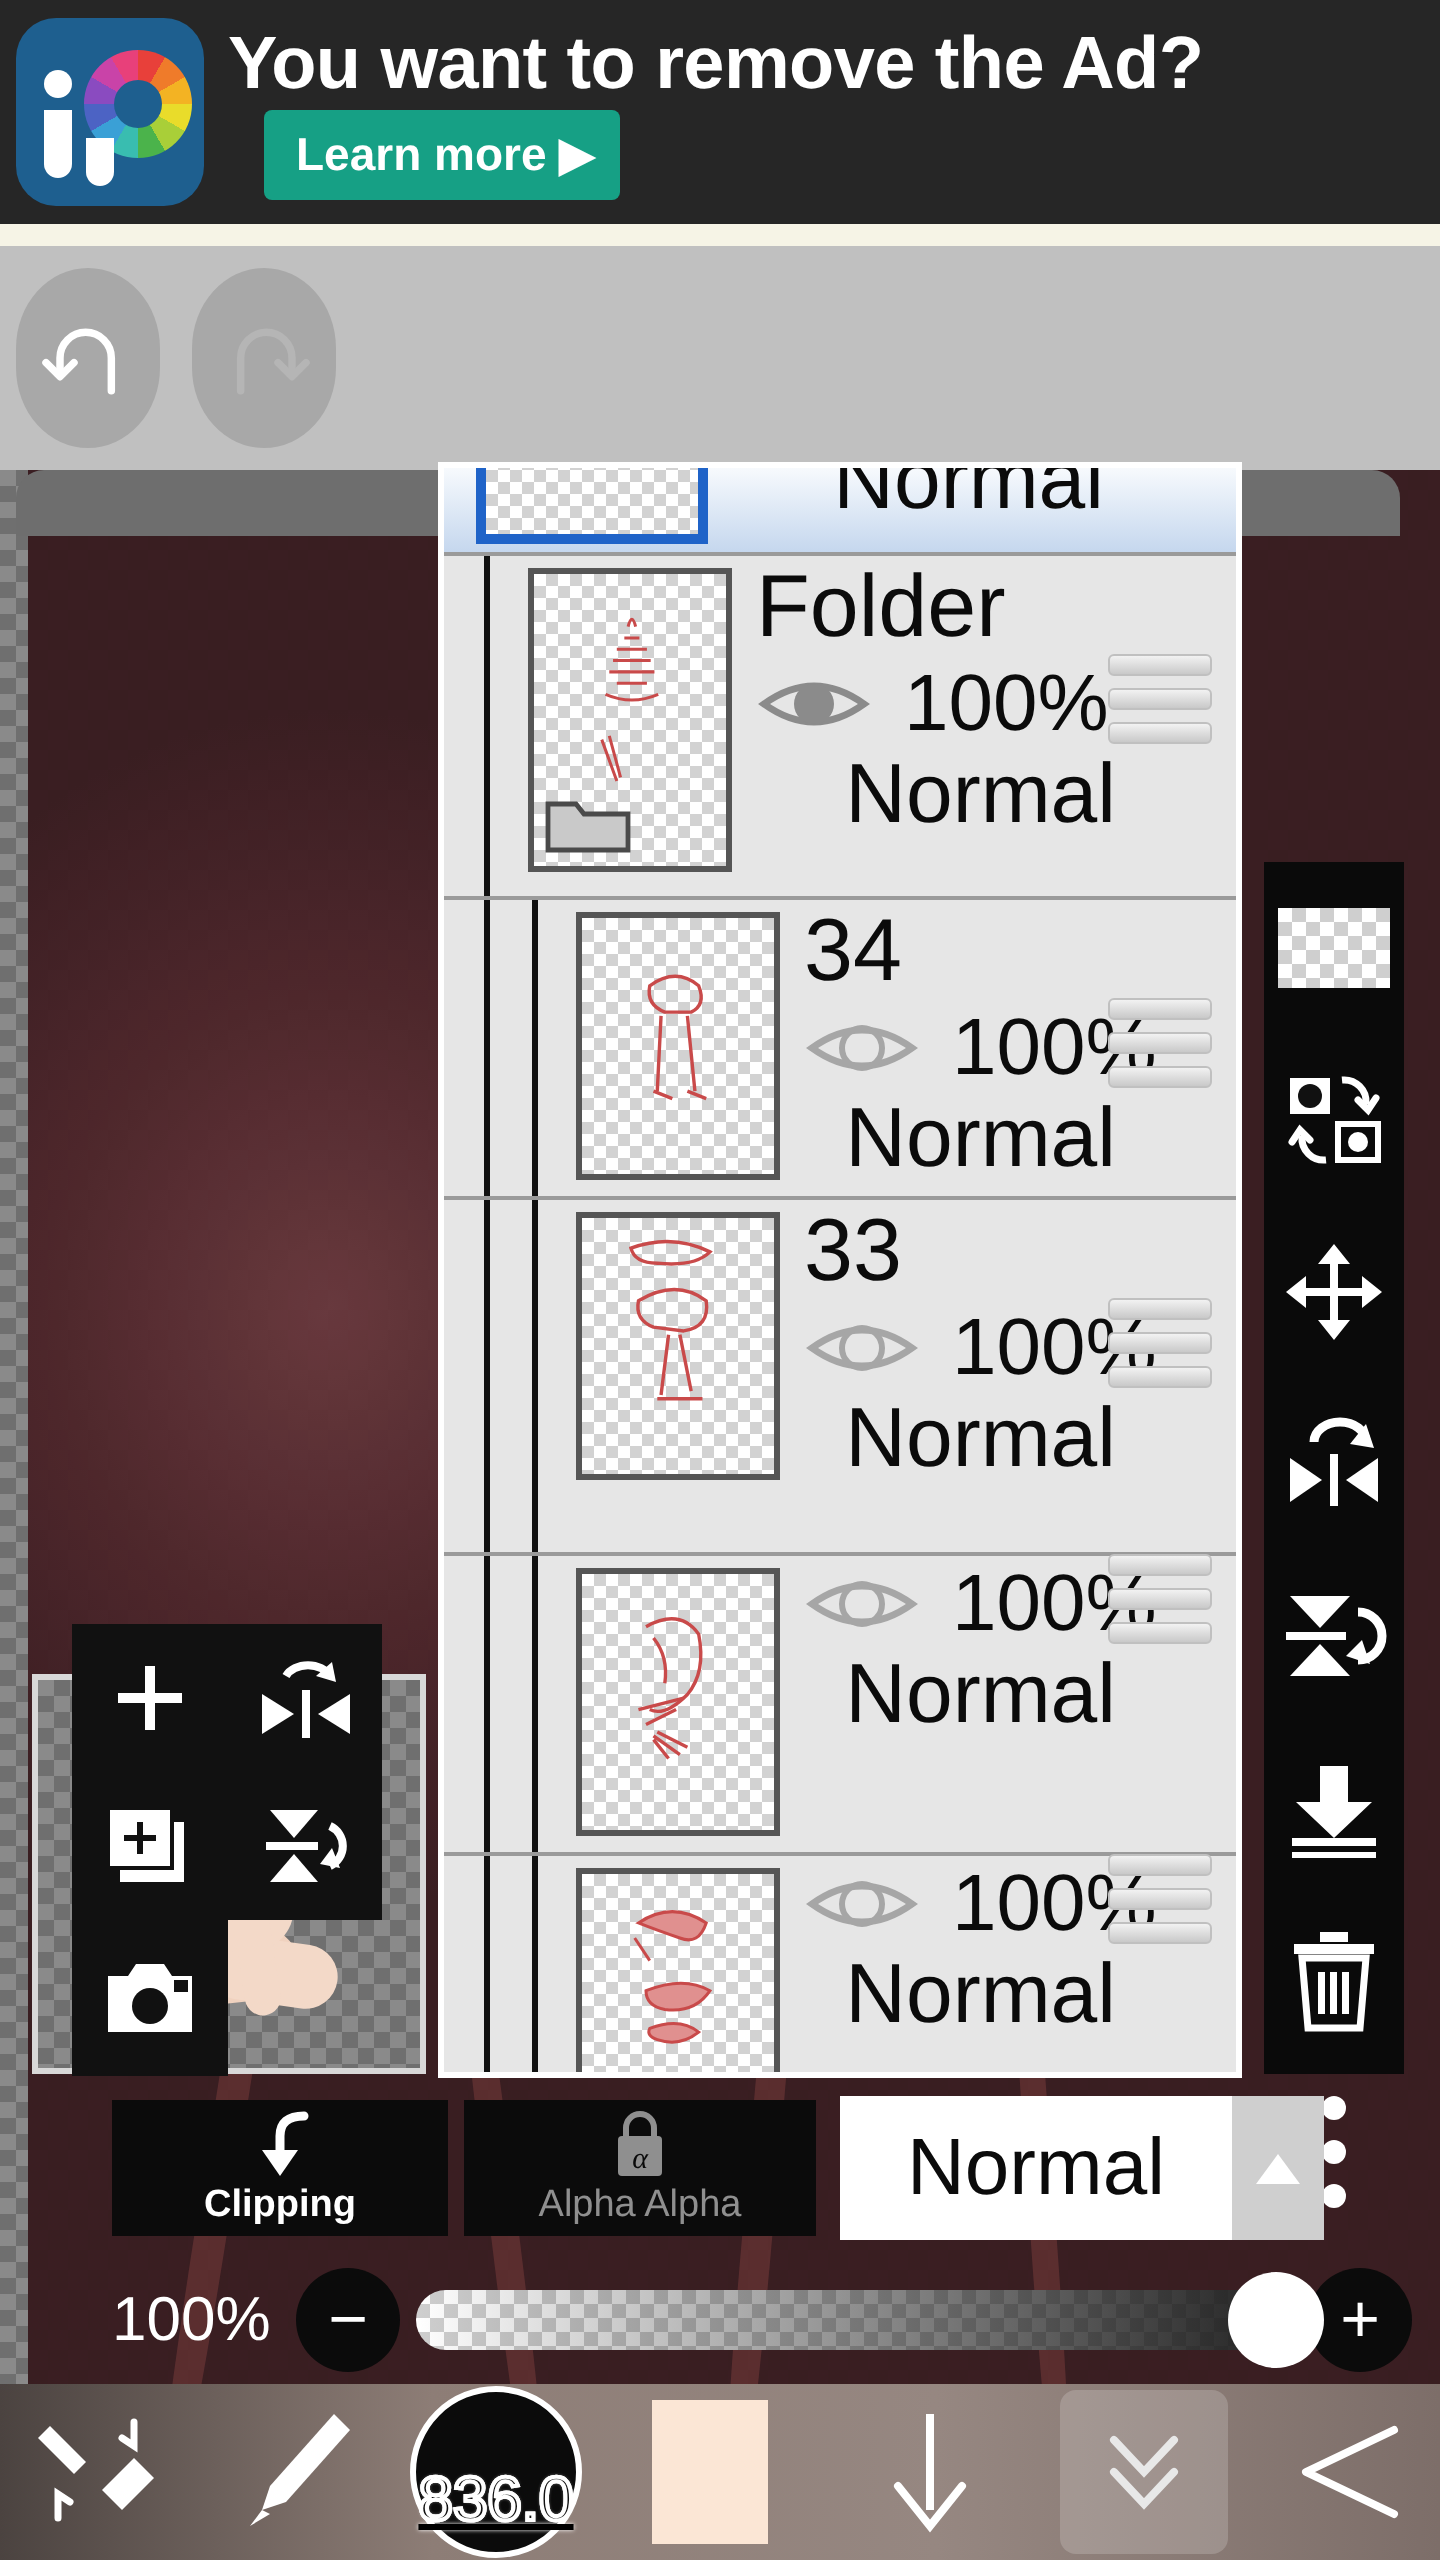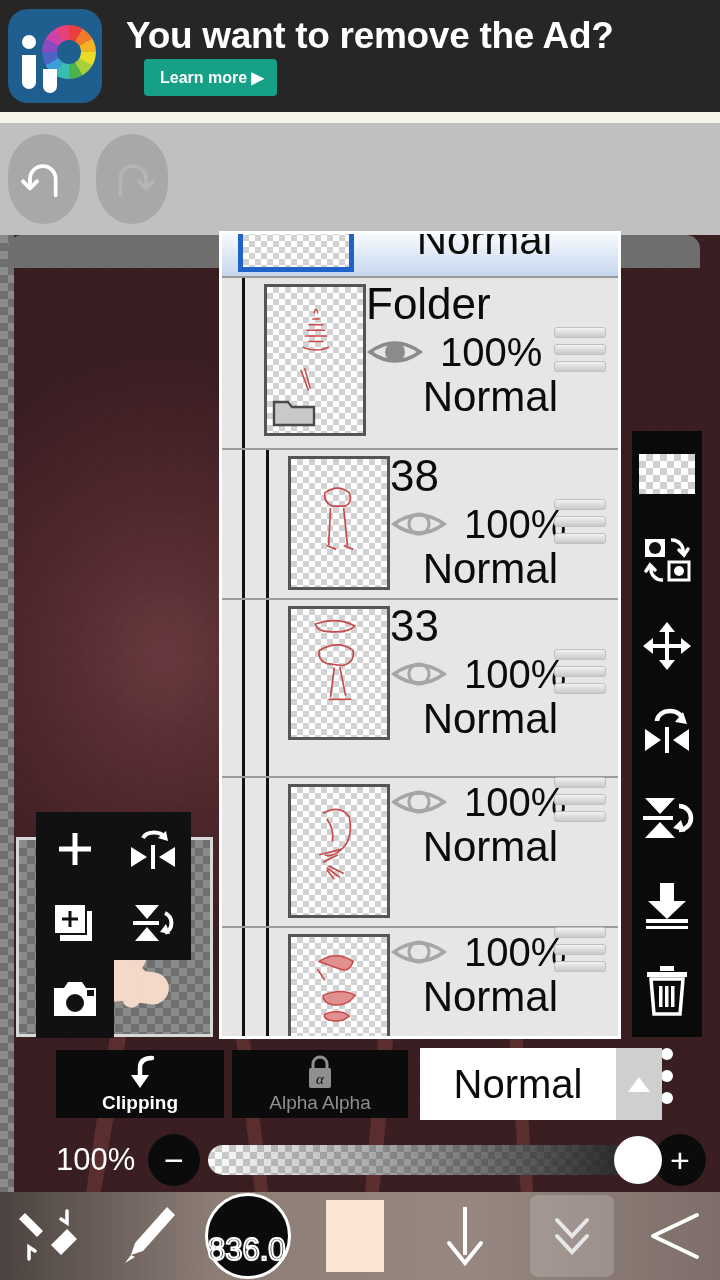--- a/index.html
+++ b/index.html
@@ -68,26 +68,26 @@
     background:#fff;
   }
   #ad-logo .i-stem{
     position:absolute; left:14px; top:46px; width:14px;height:34px;
     background:#fff; border-radius:0 0 7px 7px;
   }
   #ad-logo .p-stem{
     position:absolute; left:35px; top:60px; width:14px;height:24px;
     background:#fff; border-radius:0 0 7px 7px;
   }
-  #ad-text{ margin-left:24px; flex:1; }
+  #ad-text{ margin-left:12px; flex:1; }
   #ad-line1{ color:#fff; font-size:37px; font-weight:bold; letter-spacing:-.3px; line-height:40px;}
   #ad-line2-row{ display:flex; align-items:center; margin-top:3px; }
   #ad-line2{ color:#e9e9e9; font-size:31px; line-height:34px; }
   #ad-cta{
-    margin-left:18px; background:#16a085; color:#fff; font-size:16px; font-weight:bold;
+    margin-left:18px; background:#16a085; color:#fff; font-size:23px; font-weight:bold;
     padding:9px 13px 9px 16px; border-radius:4px; white-space:nowrap;
   }
 
   
   #ad-underline{ position:absolute; left:0; top:112px; width:720px; height:11px; background:#f6f4e6;}
 
   
   #top-toolbar{
     position:absolute; left:0; top:123px; width:720px; height:112px;
     background:#c0c0c0;
@@ -175,21 +175,21 @@
   .indent-lines i{
     position:absolute; top:0; bottom:0; width:3px; background:#111;
   }
   .layer-thumb{
     flex:none; border:3px solid #555; position:relative; margin-top:6px;
   }
   .layer-thumb .art{ position:absolute; inset:0; }
   .folder-glyph{
     position:absolute; left:5px; bottom:5px; width:44px; height:34px;
   }
-  .layer-info{ flex:1; position:relative; padding-left:0; }
+  .layer-info{ flex:1; position:relative; padding-left:12px; }
   .layer-name{
     font-size:44px; color:#0b0b0b; line-height:48px; margin-top:2px;
   }
   .layer-mid{ display:flex; align-items:center; margin-top:2px; }
   .eye-icon{ width:58px; height:40px; flex:none; }
   .layer-opacity{
     font-size:40px; color:#0b0b0b; margin-left:16px; line-height:44px;
   }
   .drag-handle{ position:absolute; right:12px; width:52px; }
   .drag-handle b{
@@ -270,21 +270,21 @@
     position:absolute; left:0; top:1192px; width:720px; height:88px;
     display:flex; align-items:center;
     background:linear-gradient(90deg,#4b4340 0%,#8d7d76 30%,#968781 65%,#7d6e69 100%);
   }
   #bottom-nav .nav-item{
     flex:none; display:flex; align-items:center; justify-content:center; height:88px;
   }
   #brush-size-indicator{
     position:relative; width:86px; height:86px; border-radius:50%;
     background:#0b0b0b; border:3px solid #fff;
-    display:flex; align-items:flex-end; 
+    display:flex; align-items:flex-end; justify-content:center;text-decoration:underline;
   }
   #brush-size-value{
     color:#fff; font-size:31px; margin-bottom:8px;
     -webkit-text-stroke:2px #fff; color:#111; text-shadow:0 0 2px #fff;
   }
   #color-swatch{ width:58px; height:72px; background:#fbe6d5; }
   #collapse-panel-button{
     width:84px; height:82px; background:rgba(255,255,255,.18);
     border-radius:8px; display:flex; align-items:center; justify-content:center;
   }
@@ -508,21 +508,21 @@
       <div class="layer-thumb ck-thumb" style="width:102px;height:134px;">
         <svg class="art" viewBox="0 0 102 134">
           <g stroke="#c94a4a" fill="none" stroke-width="1.8">
             <path d="M36 36 Q50 26 62 36 Q66 46 58 50 L44 50 Q34 46 36 36 Z"></path>
             <path d="M42 52 L40 92 M56 52 L60 92"></path>
             <path d="M38 92 L48 96 M56 92 L66 96"></path>
           </g>
         </svg>
       </div>
       <div class="layer-info">
-        <div class="layer-name">38</div>
+        <div class="layer-name">34</div>
         <div class="layer-mid">
           <svg class="eye-icon" viewBox="0 0 58 40">
             <path d="M4 20 Q29 2 54 20 Q29 38 4 20 Z" fill="none" stroke="#a6a6a6" stroke-width="3.5"></path>
             <circle cx="29" cy="20" r="10" fill="none" stroke="#a6a6a6" stroke-width="3"></circle>
           </svg>
           <div class="layer-opacity">100%</div>
           <div class="drag-handle">
             <b></b>
               <b></b>
               <b></b>

